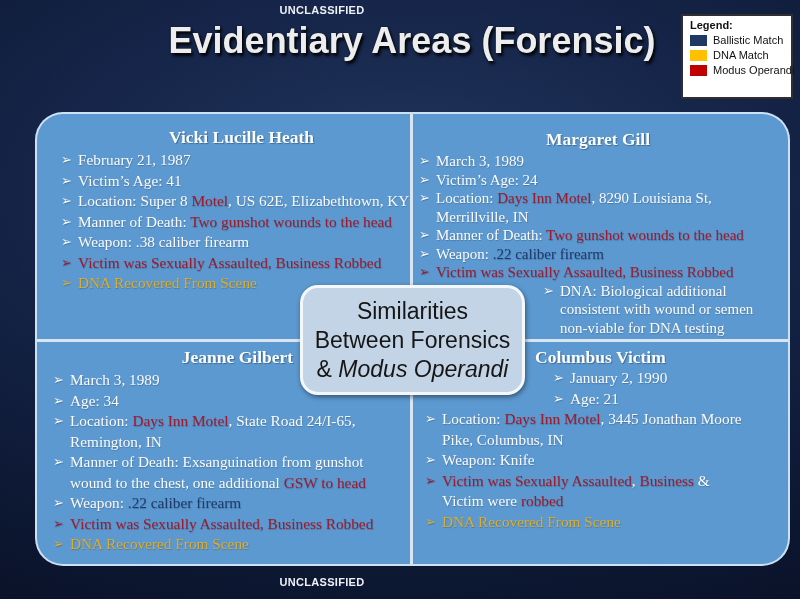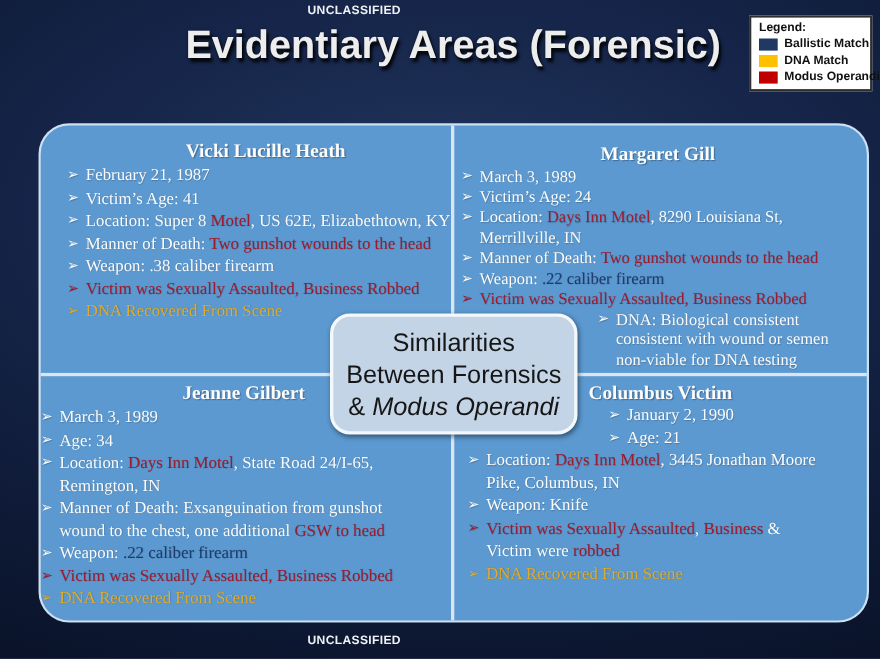--- a/index.html
+++ b/index.html
@@ -16,37 +16,37 @@
   .unclassified.top{top:4px;}
   .unclassified.bottom{top:576px;}
   .slide-title{
     position:absolute;top:20px;left:12px;width:800px;text-align:center;
     font-size:36px;font-weight:bold;color:#ededee;
     text-shadow:2px 3px 3px rgba(0,0,0,.9), 0 0 2px rgba(0,0,0,.5);
   }
   
   .legend{
     position:absolute;top:14px;right:7px;width:112px;box-sizing:border-box;
-    background:#ffffff;border:2px solid #2f2f2f;padding:3px 4px 5px 7px;
+    background:#ffffff;border:2px solid #2f2f2f;padding:3px 4px 21px 7px;
   }
   .legend-title{font-size:11px;font-weight:bold;color:#111;}
-  .legend-row{display:flex;align-items:center;margin-top:3px;font-weight:bold;}
+  .legend-row{display:flex;align-items:center;margin-top:3px;}
   .legend-swatch{width:17px;height:11px;margin-right:6px;flex:0 0 auto;}
   .legend-label{font-size:11px;color:#111;white-space:nowrap;}
   
   .panel{
     position:absolute;left:35px;top:112px;width:755px;height:454px;box-sizing:border-box;
     background:var(--panel-blue);border:2px solid rgba(233,242,250,.8);border-radius:28px;
   }
   .divider-v{position:absolute;left:373px;top:0;width:3px;height:100%;background:var(--divider);}
   .divider-h{position:absolute;left:0;top:225px;width:100%;height:3px;background:var(--divider);}
   .quad{position:absolute;box-sizing:border-box;font-family:"Liberation Serif","DejaVu Serif",serif;}
   .quad-tl{left:16px;top:0;width:373px;height:225px;padding:12px 4px 0 8px;}
   .quad-tr{left:376px;top:0;width:370px;height:225px;padding:14px 6px 0 6px;}
-  .quad-bl{left:0;top:228px;width:373px;height:244px;padding:4px 4px 0 0;}
+  .quad-bl{left:16px;top:228px;width:373px;height:244px;padding:4px 4px 0 0;}
   .quad-br{left:376px;top:228px;width:375px;height:226px;padding:4px 8px 0 12px;}
   .q-title{
     font-size:17.5px;line-height:22px;font-weight:bold;color:#fdfdfd;
     text-align:center;margin-bottom:2px;text-shadow:1px 1px 1px rgba(0,0,0,.3);
   }
   .quad-br .q-title{text-align:left;padding-left:110px;margin-bottom:0;}
   .q-list{font-size:15.3px;line-height:20.5px;}
   .quad-tr .q-list{font-size:15px;line-height:18.5px;}
   .bullet{position:relative;padding-left:17px;text-shadow:.5px .5px 1px rgba(0,0,0,.22);}
   .arrow{position:absolute;left:0;top:0;font-size:13px;font-family:"DejaVu Sans",sans-serif;}
@@ -110,21 +110,21 @@
 
   <div class="quad quad-tr">
     <div class="q-title">Margaret Gill</div>
     <div class="q-list">
         <div class="bullet"><span class="arrow c-w">➢</span><span class="c-w">March 3, 1989</span></div>
         <div class="bullet"><span class="arrow c-w">➢</span><span class="c-w">Victim’s Age: 24</span></div>
         <div class="bullet"><span class="arrow c-w">➢</span><span class="c-w">Location: </span><span class="c-r">Days Inn Motel</span><span class="c-w">, 8290 Louisiana St,</span><br><span class="c-w">Merrillville, IN</span></div>
         <div class="bullet"><span class="arrow c-w">➢</span><span class="c-w">Manner of Death: </span><span class="c-r">Two gunshot wounds to the head</span></div>
         <div class="bullet"><span class="arrow c-w">➢</span><span class="c-w">Weapon: </span><span class="c-n">.22 caliber firearm</span></div>
         <div class="bullet"><span class="arrow c-r">➢</span><span class="c-r">Victim was Sexually Assaulted, Business Robbed</span></div>
-        <div class="bullet ind-2"><span class="arrow c-w">➢</span><span class="c-w">DNA: Biological consistent</span><br><span class="c-w">consistent with wound or semen</span><br><span class="c-w">non-viable for DNA testing</span></div>
+        <div class="bullet ind-2"><span class="arrow c-w">➢</span><span class="c-w">DNA: Biological additional</span><br><span class="c-w">consistent with wound or semen</span><br><span class="c-w">non-viable for DNA testing</span></div>
       </div>
   </div>
 
   <div class="quad quad-bl">
     <div class="q-title">Jeanne Gilbert</div>
     <div class="q-list">
         <div class="bullet"><span class="arrow c-w">➢</span><span class="c-w">March 3, 1989</span></div>
         <div class="bullet"><span class="arrow c-w">➢</span><span class="c-w">Age: 34</span></div>
         <div class="bullet"><span class="arrow c-w">➢</span><span class="c-w">Location: </span><span class="c-r">Days Inn Motel</span><span class="c-w">, State Road 24/I-65,</span><br><span class="c-w">Remington, IN</span></div>
         <div class="bullet"><span class="arrow c-w">➢</span><span class="c-w">Manner of Death: Exsanguination from gunshot</span><br><span class="c-w">wound to the chest, one additional </span><span class="c-r">GSW to head</span></div>

